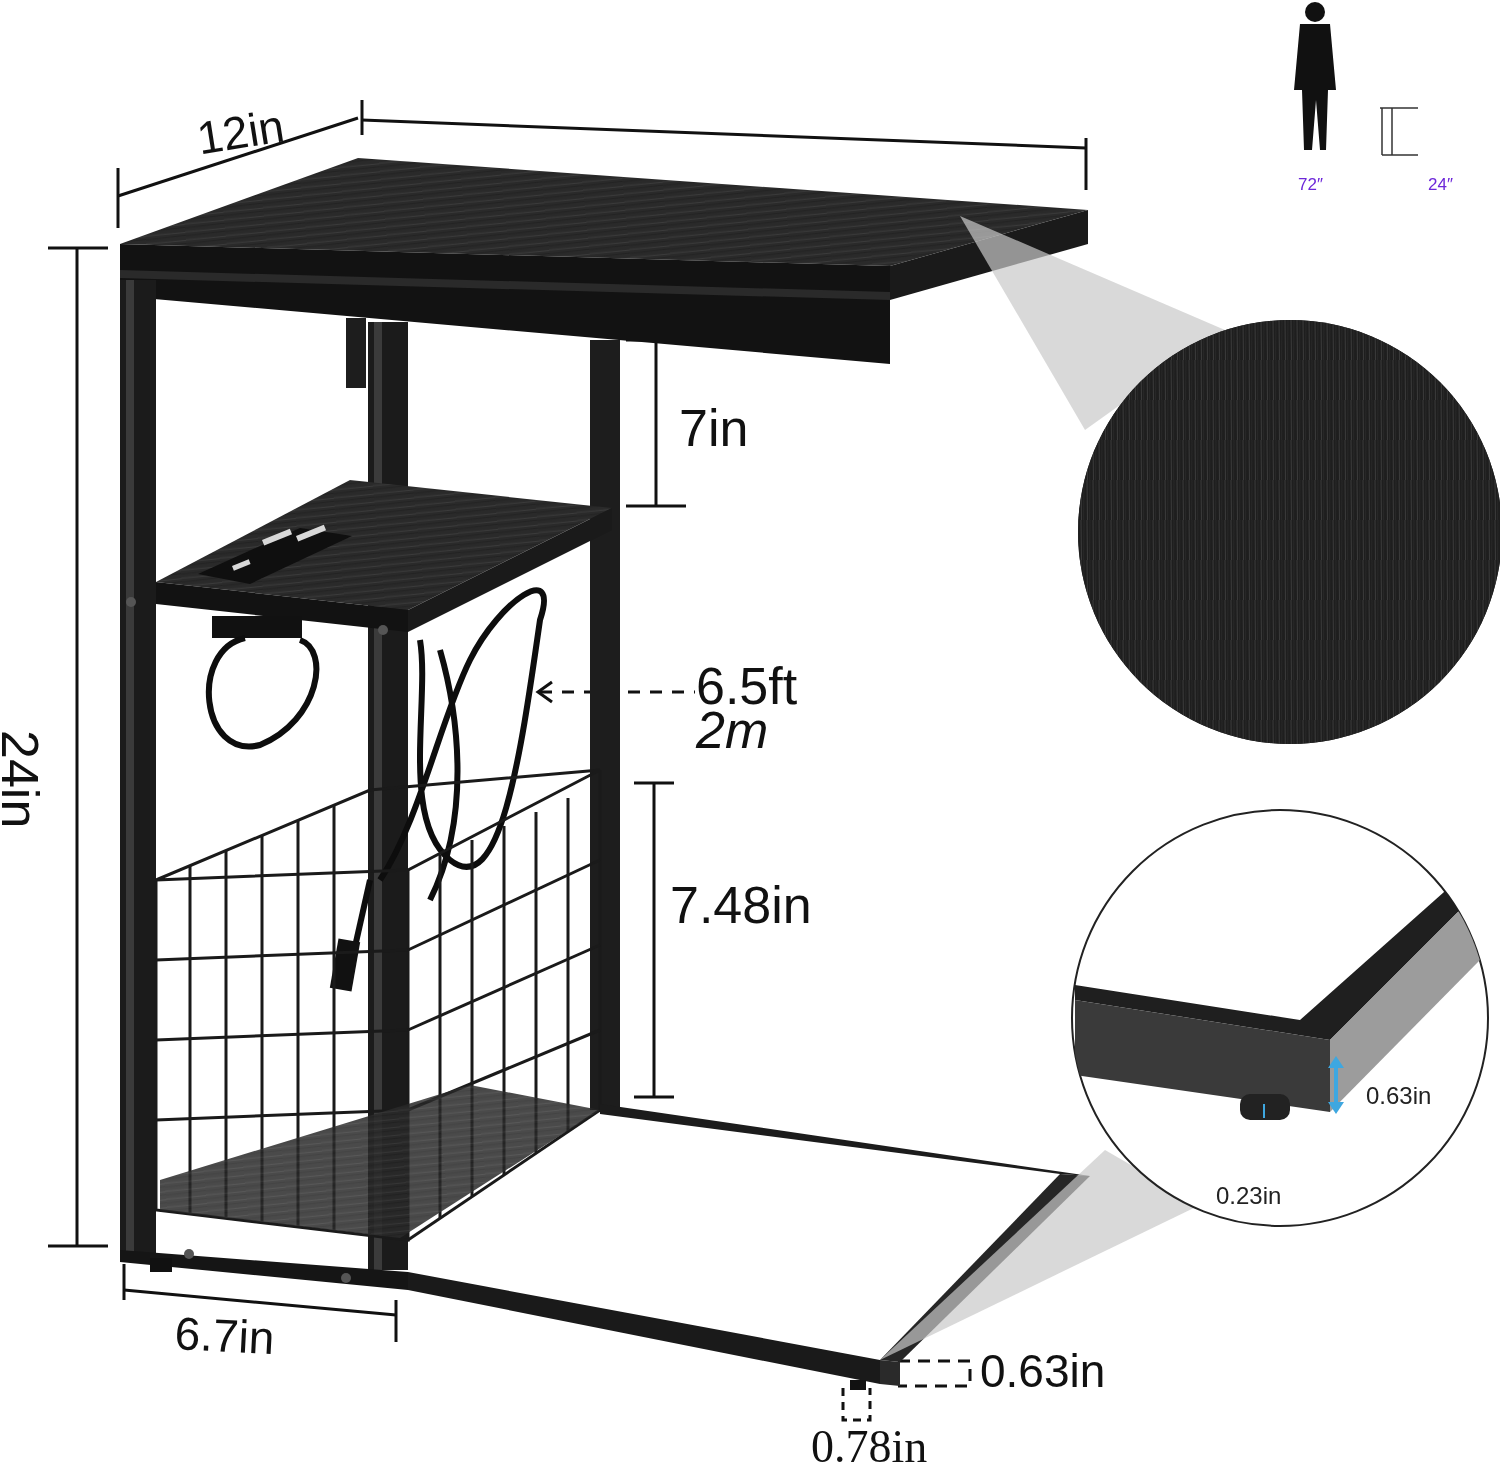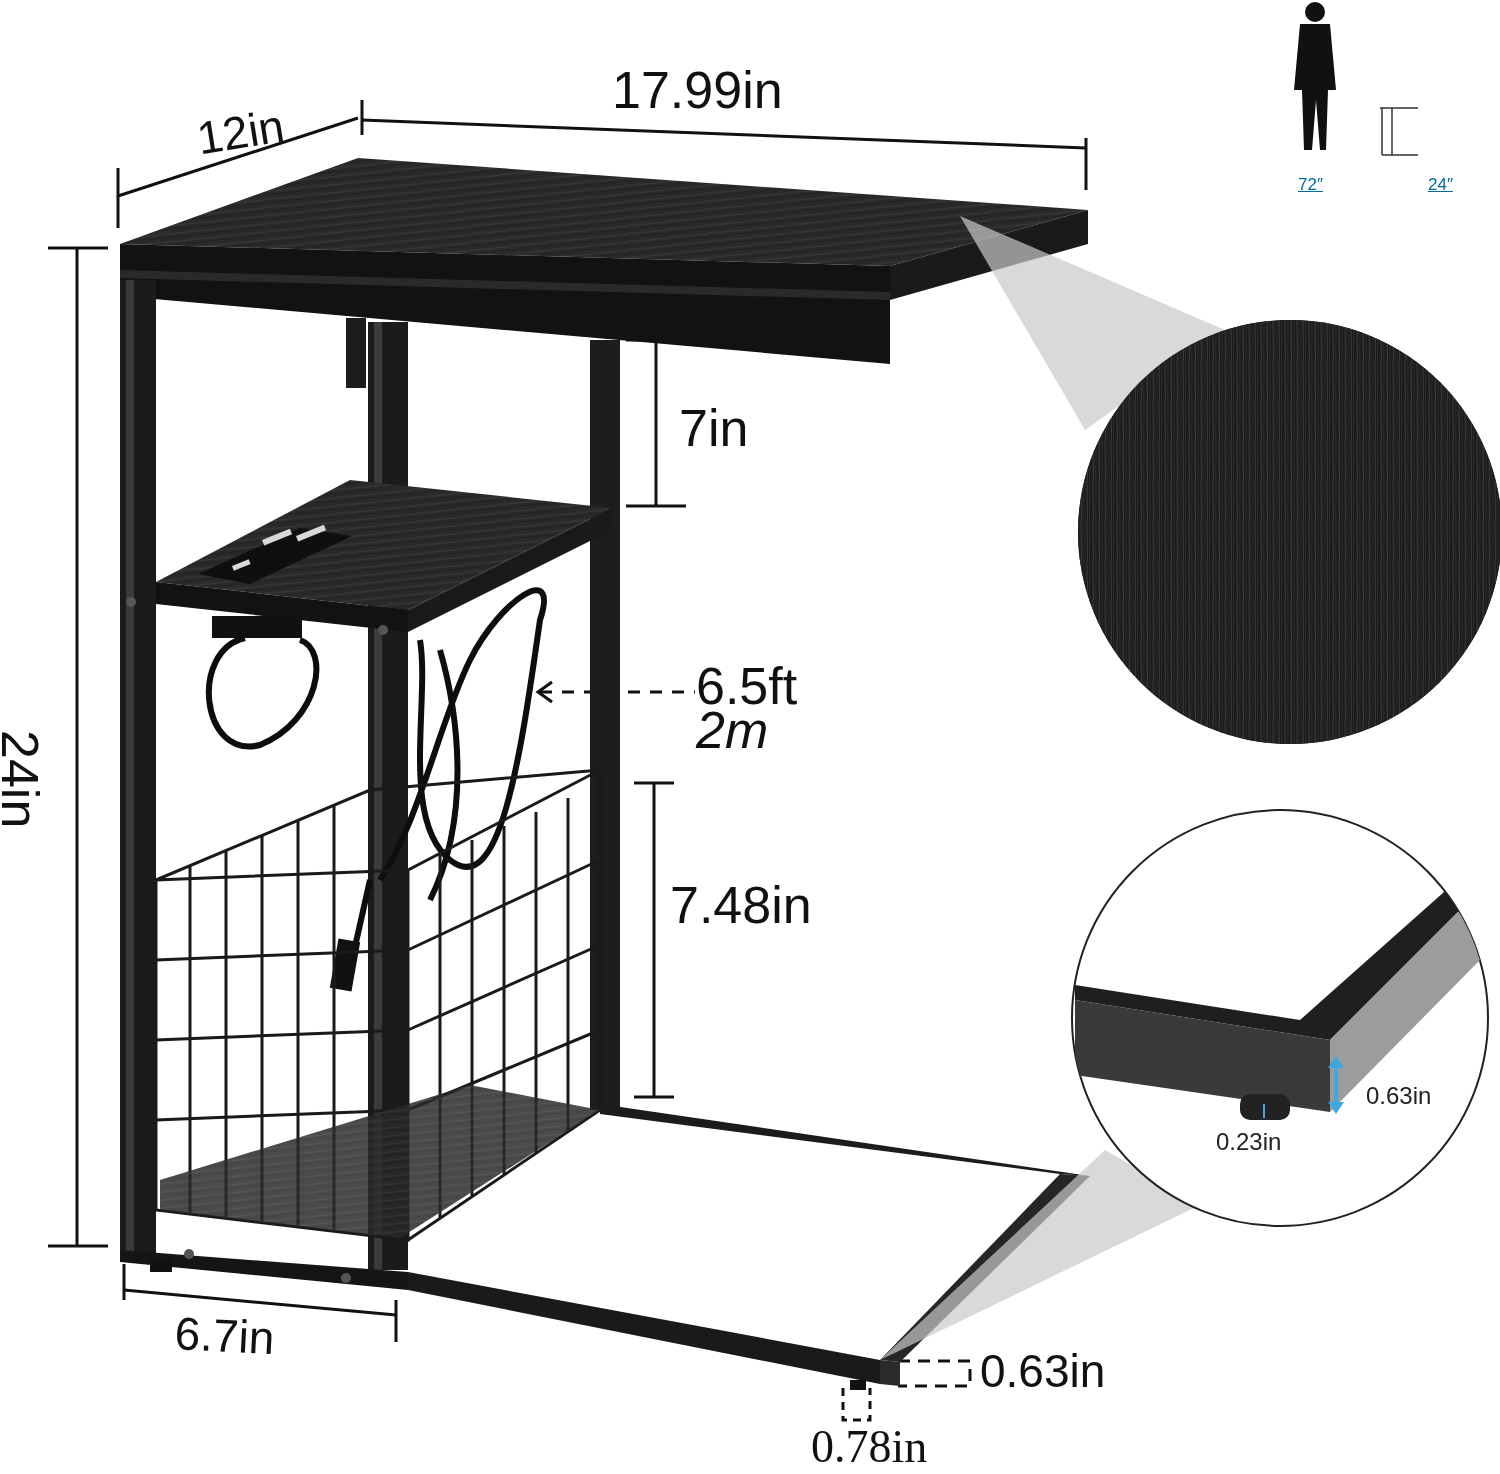--- a/index.html
+++ b/index.html
@@ -2,21 +2,21 @@
 <html><head>
 <meta charset="utf-8">
 <style>
   html,body{margin:0;padding:0;background:#ffffff;}
   body{width:1500px;height:1474px;position:relative;overflow:hidden;font-family:"Liberation Sans","DejaVu Sans",sans-serif;color:#111;}
   #stage{position:absolute;left:0;top:0;width:1500px;height:1474px;}
   .lbl{position:absolute;white-space:nowrap;color:#111;line-height:1;}
   .big{font-size:52px;}
   .mid{font-size:46px;}
   .small{font-size:24px;color:#222;}
-  .tiny{font-size:17px;color:#0369a1;text-decoration:underline;}
+  .tiny{font-size:17px;color:#6d28d9;}
   .rot-neg{transform:rotate(-9deg);transform-origin:left top;}
   .rot-pos{transform:rotate(3deg);transform-origin:left top;}
   .rot-vert{transform:rotate(90deg);transform-origin:left top;}
 </style>
 </head>
 <body>
 
 <div id="stage">
   <svg width="1500" height="1474" viewBox="0 0 1500 1474" xmlns="http://www.w3.org/2000/svg">
     <defs>
@@ -176,29 +176,28 @@
       <g stroke="#333" stroke-width="1.5" fill="none">
         <line x1="1380" y1="108" x2="1418" y2="108"></line>
         <line x1="1382" y1="108" x2="1382" y2="155"></line>
         <line x1="1392" y1="108" x2="1392" y2="155"></line>
         <line x1="1382" y1="155" x2="1418" y2="155"></line>
       </g>
     </g>
   </svg>
 
   
-  <div class="lbl big" style="left:612px;top:64px;">17.99in</div>
   <div class="lbl mid rot-neg" style="left:194px;top:116px;">12in</div>
   <div class="lbl big rot-vert" style="left:46px;top:730px;">24in</div>
   <div class="lbl big" style="left:652px;top:402px;margin-left:27px;">7in</div>
   <div class="lbl big" style="left:696px;top:652px;margin-top:8px;">6.5ft</div>
   <div class="lbl big" style="left:696px;top:704px;font-style:italic;">2m</div>
   <div class="lbl big" style="left:670px;top:879px;">7.48in</div>
   <div class="lbl mid rot-pos" style="left:176px;top:1310px;">6.7in</div>
   <div class="lbl mid" style="left:980px;top:1348px;">0.63in</div>
   <div class="lbl mid" style="left:811px;top:1424px;font-family:Liberation Serif, serif;">0.78in</div>
 
   <div class="lbl small" style="left:1366px;top:1084px;">0.63in</div>
-  <div class="lbl small" style="left:1216px;top:1130px;">0.23in</div>
+  <div class="lbl small" style="left:1216px;top:1184px;">0.23in</div>
 
   <div class="lbl tiny" style="left:1298px;top:176px;">72″</div>
   <div class="lbl tiny" style="left:1428px;top:176px;">24″</div>
 </div>
 
 </body></html>

